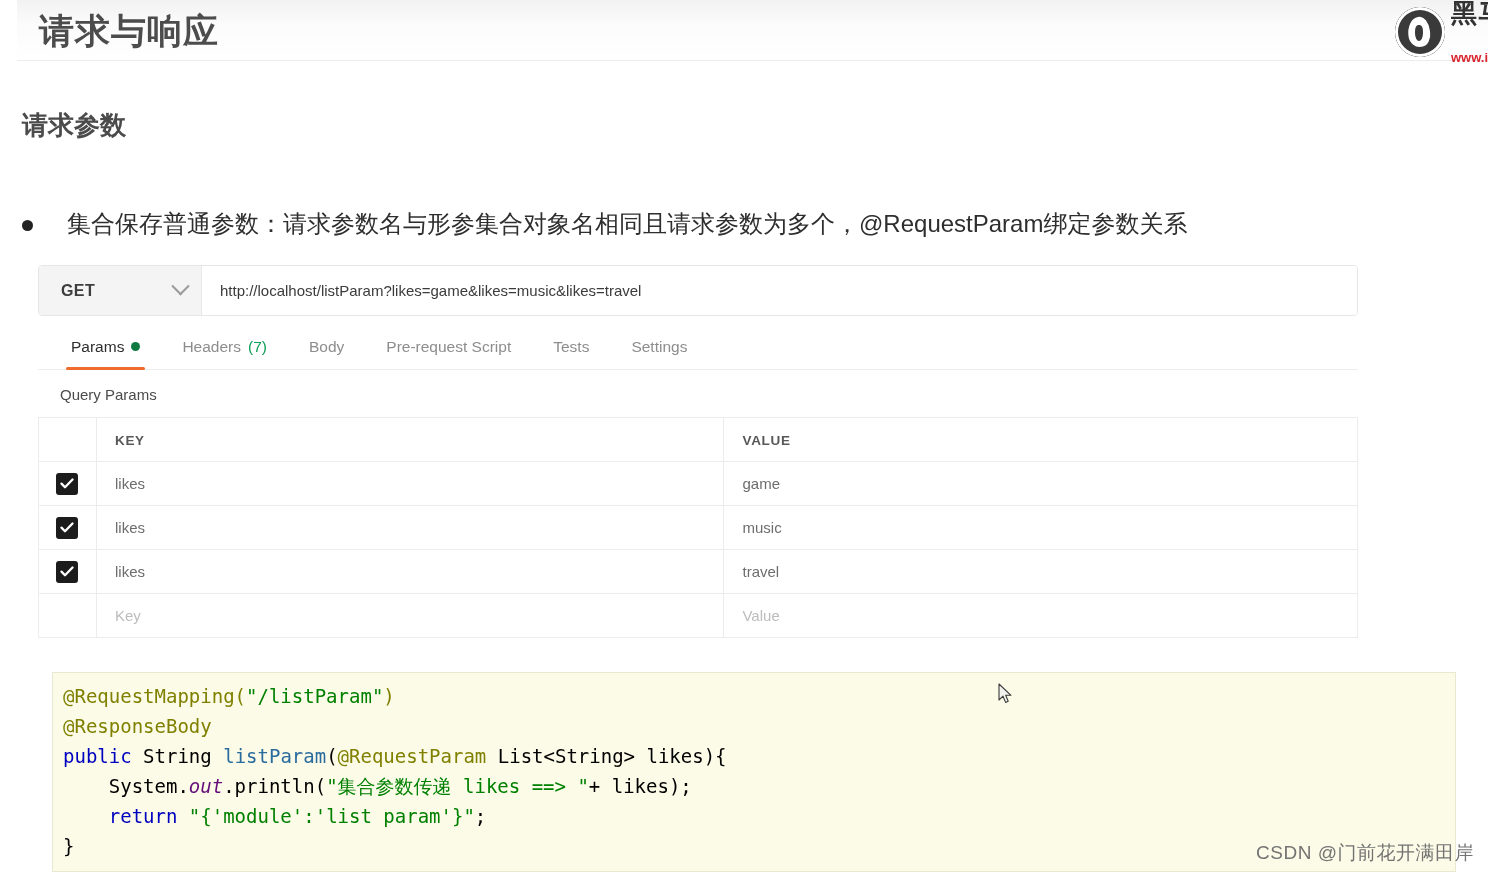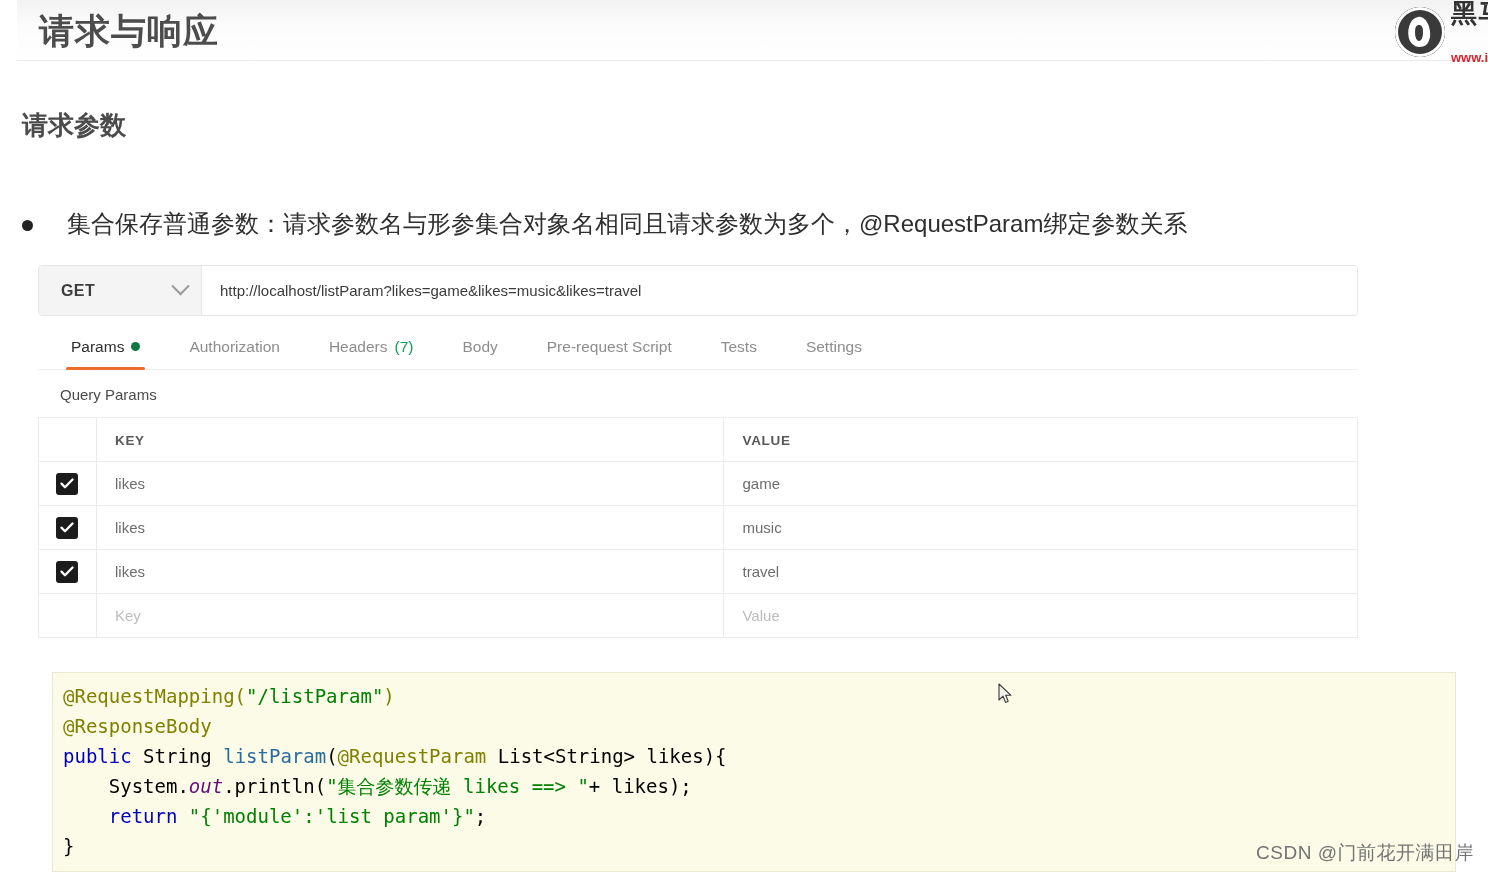--- a/index.html
+++ b/index.html
@@ -146,21 +146,21 @@
     padding-left: 18px;
     font-size: 15px;
     color: #3b3b3b;
     background: #ffffff;
   }
 
   .tabs {
     position: relative;
     display: flex;
     align-items: center;
-    gap: 15px;
+    gap: 8px;
     height: 46px;
     margin-top: 8px;
     border-bottom: 1px solid #ededed;
     padding-left: 16px;
   }
   .tab {
     font-size: 15.5px;
     color: #8d8d8d;
     padding: 0 17px;
     height: 46px;
@@ -293,23 +293,20 @@
       </div>
       <div class="url-field">http://localhost/listParam?likes=game&amp;likes=music&amp;likes=travel</div>
     </div>
 
     <div class="tabs">
       <div class="tab active">
         <span>Params</span>
         <span class="dot-green"></span>
       </div>
       <div class="tab">
-        <span>Authorization</span>
-      </div>
-      <div class="tab">
         <span>Headers</span>
         <span class="count-green">(7)</span>
       </div>
       <div class="tab">
         <span>Body</span>
       </div>
       <div class="tab">
         <span>Pre-request Script</span>
       </div>
       <div class="tab">

